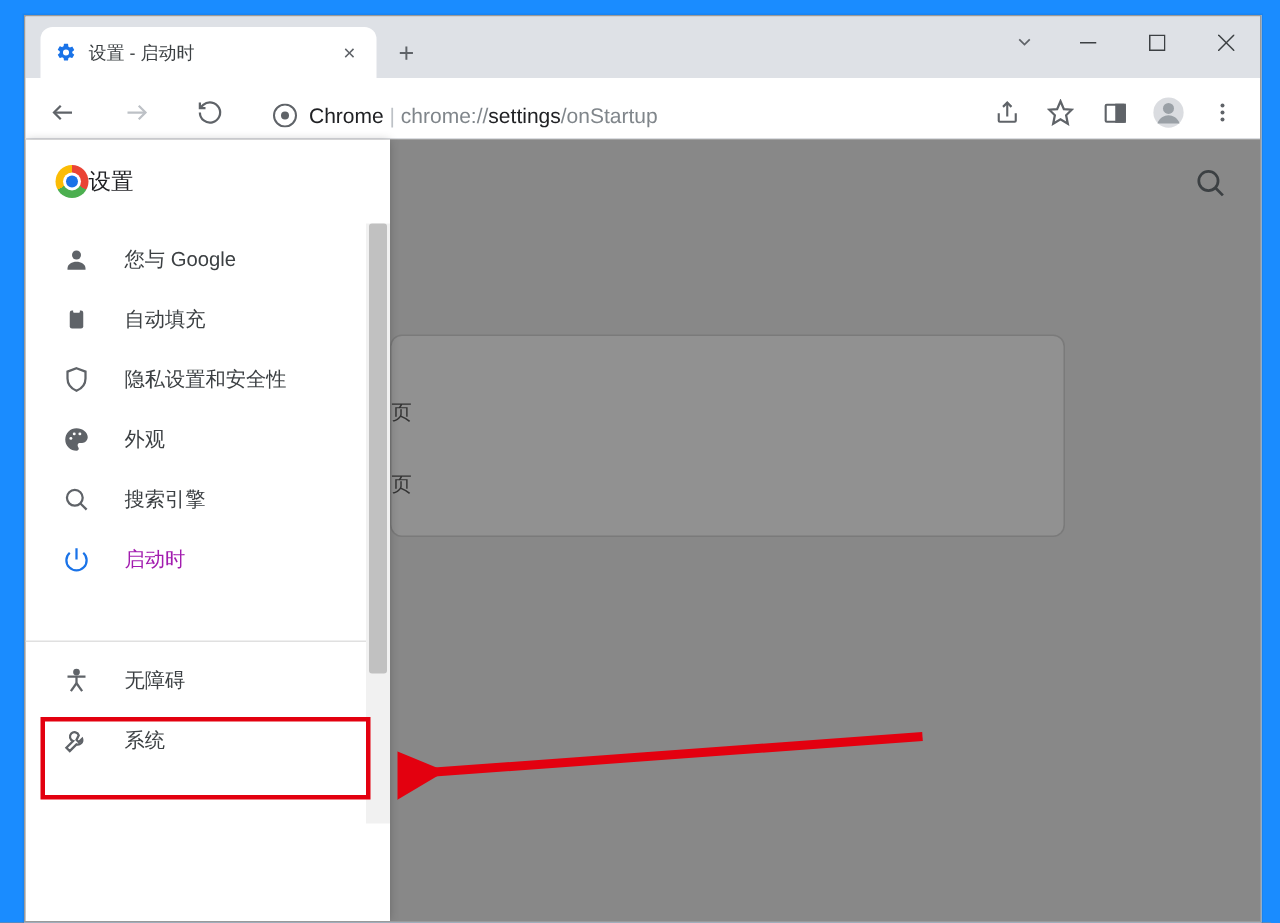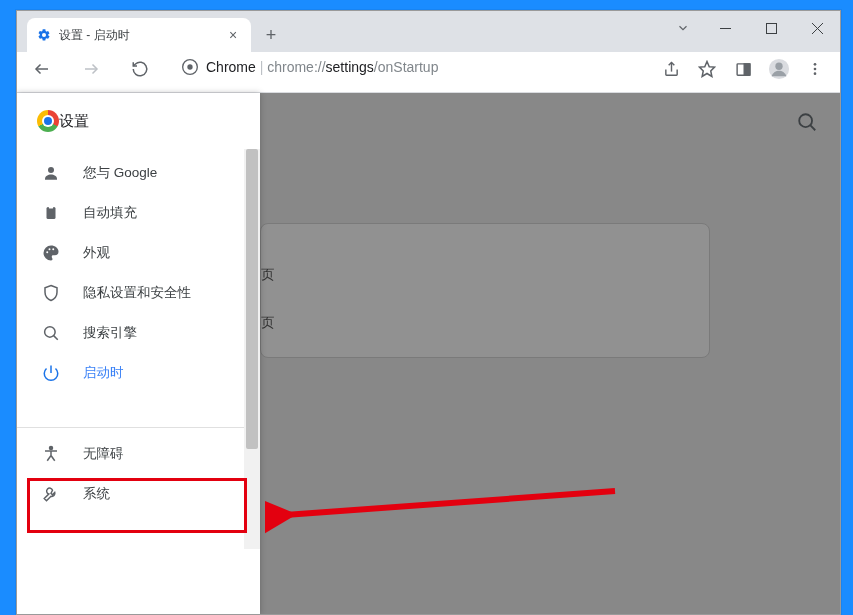--- a/index.html
+++ b/index.html
@@ -62,21 +62,21 @@
     display: flex;
   }
   .win-btn { width: 46px; display:flex; align-items:center; justify-content:center; color:#3c4043;}
   .win-btn.chev { width: 38px; }
   
   .toolbar {
     height: 41px;
     background: #fff;
     border-bottom: 1px solid #dadce0;
     display: flex;
-    align-items: flex-start;
+    align-items: flex-end;
     padding: 0 8px;
     gap: 15px;
   }
   .tool-icon {
     width: 34px; height:34px; display:flex; align-items:center; justify-content:center;
     color:#5f6368; border-radius:50%;
   }
   .tool-icon.disabled { color:#bdc1c6; }
   .omnibox {
     flex:1; display:flex; align-items:center; gap:8px;
@@ -119,21 +119,21 @@
   }
   .sidebar-thumb {
     position:absolute; left:2px; top:0; width:12px; height:300px; background:#c1c1c1; border-radius:2px;
   }
   .nav-list { padding: 4px 0; }
   .nav-item {
     height: 40px; display:flex; align-items:center; padding: 0 24px; gap:22px;
     font-size:13.5px; color:#3c4043; cursor:pointer;
   }
   .nav-item .nav-icn { width:20px; display:flex; align-items:center; justify-content:center; color:#5f6368;}
-  .nav-item.active { color:#3b82f6;font-family:Liberation Mono, monospace; }
+  .nav-item.active { color:#a21caf;font-family:Liberation Mono, monospace; }
   .nav-item.active .nav-icn { color:#1a73e8; }
   .nav-divider { height:1px; background:#e0e0e0; margin: 6px 0; }
   .spacer-below-active { height:28px; }
   
   .main {
     flex:1; position:relative; background:#888;
   }
   .search-btn {
     position:absolute; top:18px; right:22px; color:#202124;
   }
@@ -286,36 +286,36 @@
               <span class="nav-icn">
                 <svg width="18" height="18" viewBox="0 0 24 24" fill="currentColor">
                   <rect x="6" y="4" width="12" height="16" rx="2"></rect>
                   <rect x="9" y="2" width="6" height="4" rx="1" fill="#fff"></rect>
                 </svg>
               </span>
               <span>自动填充</span>
             </div>
             <div class="nav-item">
               <span class="nav-icn">
+                <svg width="18" height="18" viewBox="0 0 24 24" fill="none" stroke="currentColor" stroke-width="2">
+                  <path d="M12 2l8 3v6c0 5-3.5 9-8 11-4.5-2-8-6-8-11V5z"></path>
+                </svg>
+              </span>
+              <span>隐私设置和安全性</span>
+            </div>
+            <div class="nav-item">
+              <span class="nav-icn">
                 <svg width="18" height="18" viewBox="0 0 24 24" fill="currentColor">
                   <path d="M12 2a10 10 0 1 0 0 20c1.5 0 2-1 2-2s-1-1.5-1-3 1-2 2-2h2a5 5 0 0 0 5-5c0-4.4-4.5-8-10-8z"></path>
                   <circle cx="7" cy="11" r="1.3" fill="#fff"></circle>
                   <circle cx="10" cy="7" r="1.3" fill="#fff"></circle>
                   <circle cx="15" cy="7" r="1.3" fill="#fff"></circle>
                 </svg>
               </span>
               <span>外观</span>
-            </div>
-            <div class="nav-item">
-              <span class="nav-icn">
-                <svg width="18" height="18" viewBox="0 0 24 24" fill="none" stroke="currentColor" stroke-width="2">
-                  <path d="M12 2l8 3v6c0 5-3.5 9-8 11-4.5-2-8-6-8-11V5z"></path>
-                </svg>
-              </span>
-              <span>隐私设置和安全性</span>
             </div>
             <div class="nav-item">
               <span class="nav-icn">
                 <svg width="18" height="18" viewBox="0 0 24 24" fill="none" stroke="currentColor" stroke-width="2">
                   <circle cx="10.5" cy="10.5" r="7"></circle>
                   <line x1="21" y1="21" x2="15.5" y2="15.5"></line>
                 </svg>
               </span>
               <span>搜索引擎</span>
             </div>

